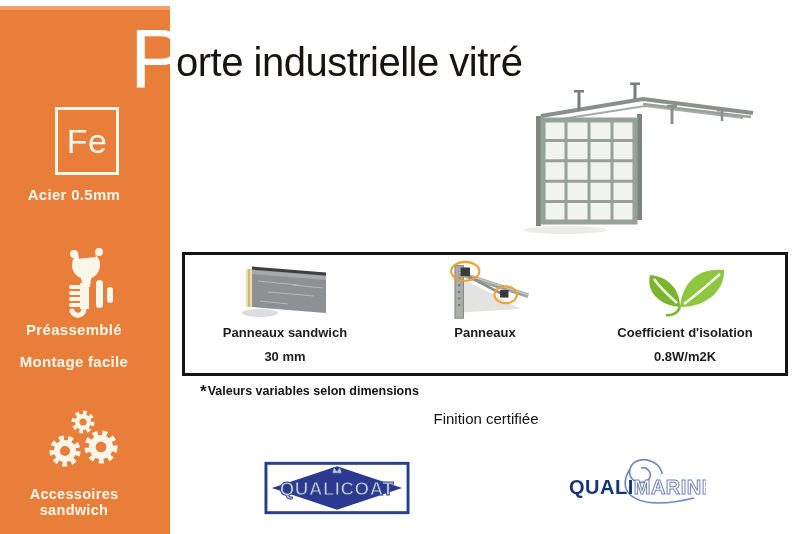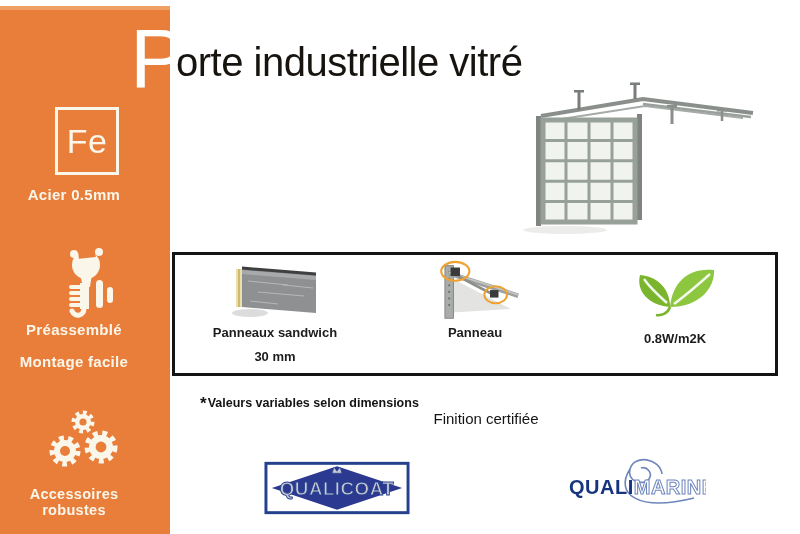--- a/index.html
+++ b/index.html
@@ -21,28 +21,28 @@
   .lbl-acc{top:480px;font-size:14.5px;}
   .icon-wrap{position:absolute;left:40px;width:90px;}
   .wrench-wrap{top:235px;height:85px;}
   .gears-wrap{top:400px;height:78px;}
   
   .title-initial{position:absolute;left:130px;top:16px;font-size:84px;color:#ffffff;z-index:3;line-height:1;}
   .title-rest{position:absolute;left:176px;top:40px;font-size:40px;color:#17130e;letter-spacing:-0.5px;line-height:1.1;}
   
   .door{position:absolute;left:495px;top:82px;}
   
-  .features{position:absolute;left:172px;top:252px;width:606px;height:124px;
+  .features{position:absolute;left:182px;top:252px;width:606px;height:124px;
     border:3px solid #141414;background:#fff;display:flex;box-sizing:border-box;}
   .feature{flex:1;display:flex;flex-direction:column;align-items:center;padding-top:5px;}
   .feature .fig{height:62px;display:flex;align-items:center;justify-content:center;}
   .f-line1{font-size:13px;font-weight:bold;color:#1c1c1c;margin-top:3px;white-space:nowrap;}
   .f-line2{font-size:13px;font-weight:bold;color:#1c1c1c;margin-top:9px;white-space:nowrap;}
   
-  .footnote{position:absolute;left:200px;top:382px;color:#141414;font-size:12.5px;font-weight:bold;margin-top:12px;}
+  .footnote{position:absolute;left:200px;top:382px;color:#141414;font-size:12.5px;font-weight:bold;}
   .footnote .star{font-size:17px;vertical-align:-2px;margin-right:1px;}
   .cert-title{position:absolute;left:183px;top:410px;width:606px;text-align:center;
     font-size:15px;font-weight:normal;color:#141414;}
   
   .qualicoat{position:absolute;left:263px;top:460px;}
   .qualimarine{position:absolute;left:556px;top:452px;}
 </style>
 </head>
 <body>
 
@@ -86,21 +86,21 @@
         <circle r="11" fill="#FBF6EA"></circle>
         <circle r="5" fill="#E87E3A"></circle>
       </g>
       <g transform="translate(61,41)">
         <circle r="13.5" fill="none" stroke="#FBF6EA" stroke-width="6" stroke-dasharray="4.8 4.4"></circle>
         <circle r="12" fill="#FBF6EA"></circle>
         <circle r="5.4" fill="#E87E3A"></circle>
       </g>
     </svg>
   </div>
-  <div class="side-label lbl-acc">Accessoires robustes</div>
+  <div class="side-label lbl-acc">Accessoires sandwich</div>
 </div>
 
 <div class="title-initial">P</div>
 <div class="title-rest">orte industrielle vitré</div>
 
 <div class="door">
   <svg width="300" height="158" viewBox="0 0 300 158">
     <ellipse cx="70" cy="148" rx="42" ry="4" fill="#DDDDD9" opacity="0.55"></ellipse>
 
     <path d="M46,34 L148,17 L258,31" stroke="#8A8F8C" stroke-width="4" fill="none"></path>
@@ -157,33 +157,34 @@
           <circle cx="22.5" cy="48" r="1.2" fill="#6F736F"></circle>
         <path d="M22,14 L96,38" stroke="#9EA19E" stroke-width="5"></path>
         <path d="M22,13 L96,37" stroke="#C7C9C6" stroke-width="1.5"></path>
         <path d="M27,14 C40,22 52,28 68,36" stroke="#8B8E8B" stroke-width="3" fill="none"></path>
         <rect x="24" y="8" width="10" height="9" fill="#3A3A3A"></rect>
         <rect x="66" y="32" width="9" height="8" fill="#3A3A3A"></rect>
         <ellipse cx="29" cy="12" rx="15" ry="10" fill="none" stroke="#F0A12F" stroke-width="2.2"></ellipse>
         <ellipse cx="72" cy="37" rx="12" ry="9" fill="none" stroke="#F0A12F" stroke-width="2.2"></ellipse>
       </svg>
     </div>
-    <div class="f-line1">Panneau</div>
+    <div class="f-line1">Panneaux</div>
   </div>
 
   <div class="feature">
     <div class="fig">
       <svg width="90" height="56" viewBox="0 0 90 56">
         <path d="M40,44 C42,20 58,4 84,7 C85,26 68,44 40,44 Z" fill="#8DC63F"></path>
         <path d="M44,41 C56,32 70,20 80,11" stroke="#FFFFFF" stroke-width="2.4" fill="none" opacity="0.9"></path>
         <path d="M40,44 C18,42 6,28 10,12 C30,14 40,28 40,44 Z" fill="#7AB52D"></path>
         <path d="M37,40 C28,32 18,22 14,16" stroke="#FFFFFF" stroke-width="2.4" fill="none" opacity="0.9"></path>
         <path d="M40,44 C38,50 32,53 26,52" stroke="#7AB52D" stroke-width="2.5" fill="none"></path>
       </svg>
     </div>
+    <div class="f-line1">Coefficient d'isolation</div>
     <div class="f-line2">0.8W/m2K</div>
   </div>
 
 
 </div>
 
 <div class="footnote">
   <span class="star">*</span><span>Valeurs variables selon dimensions</span>
 </div>
 

